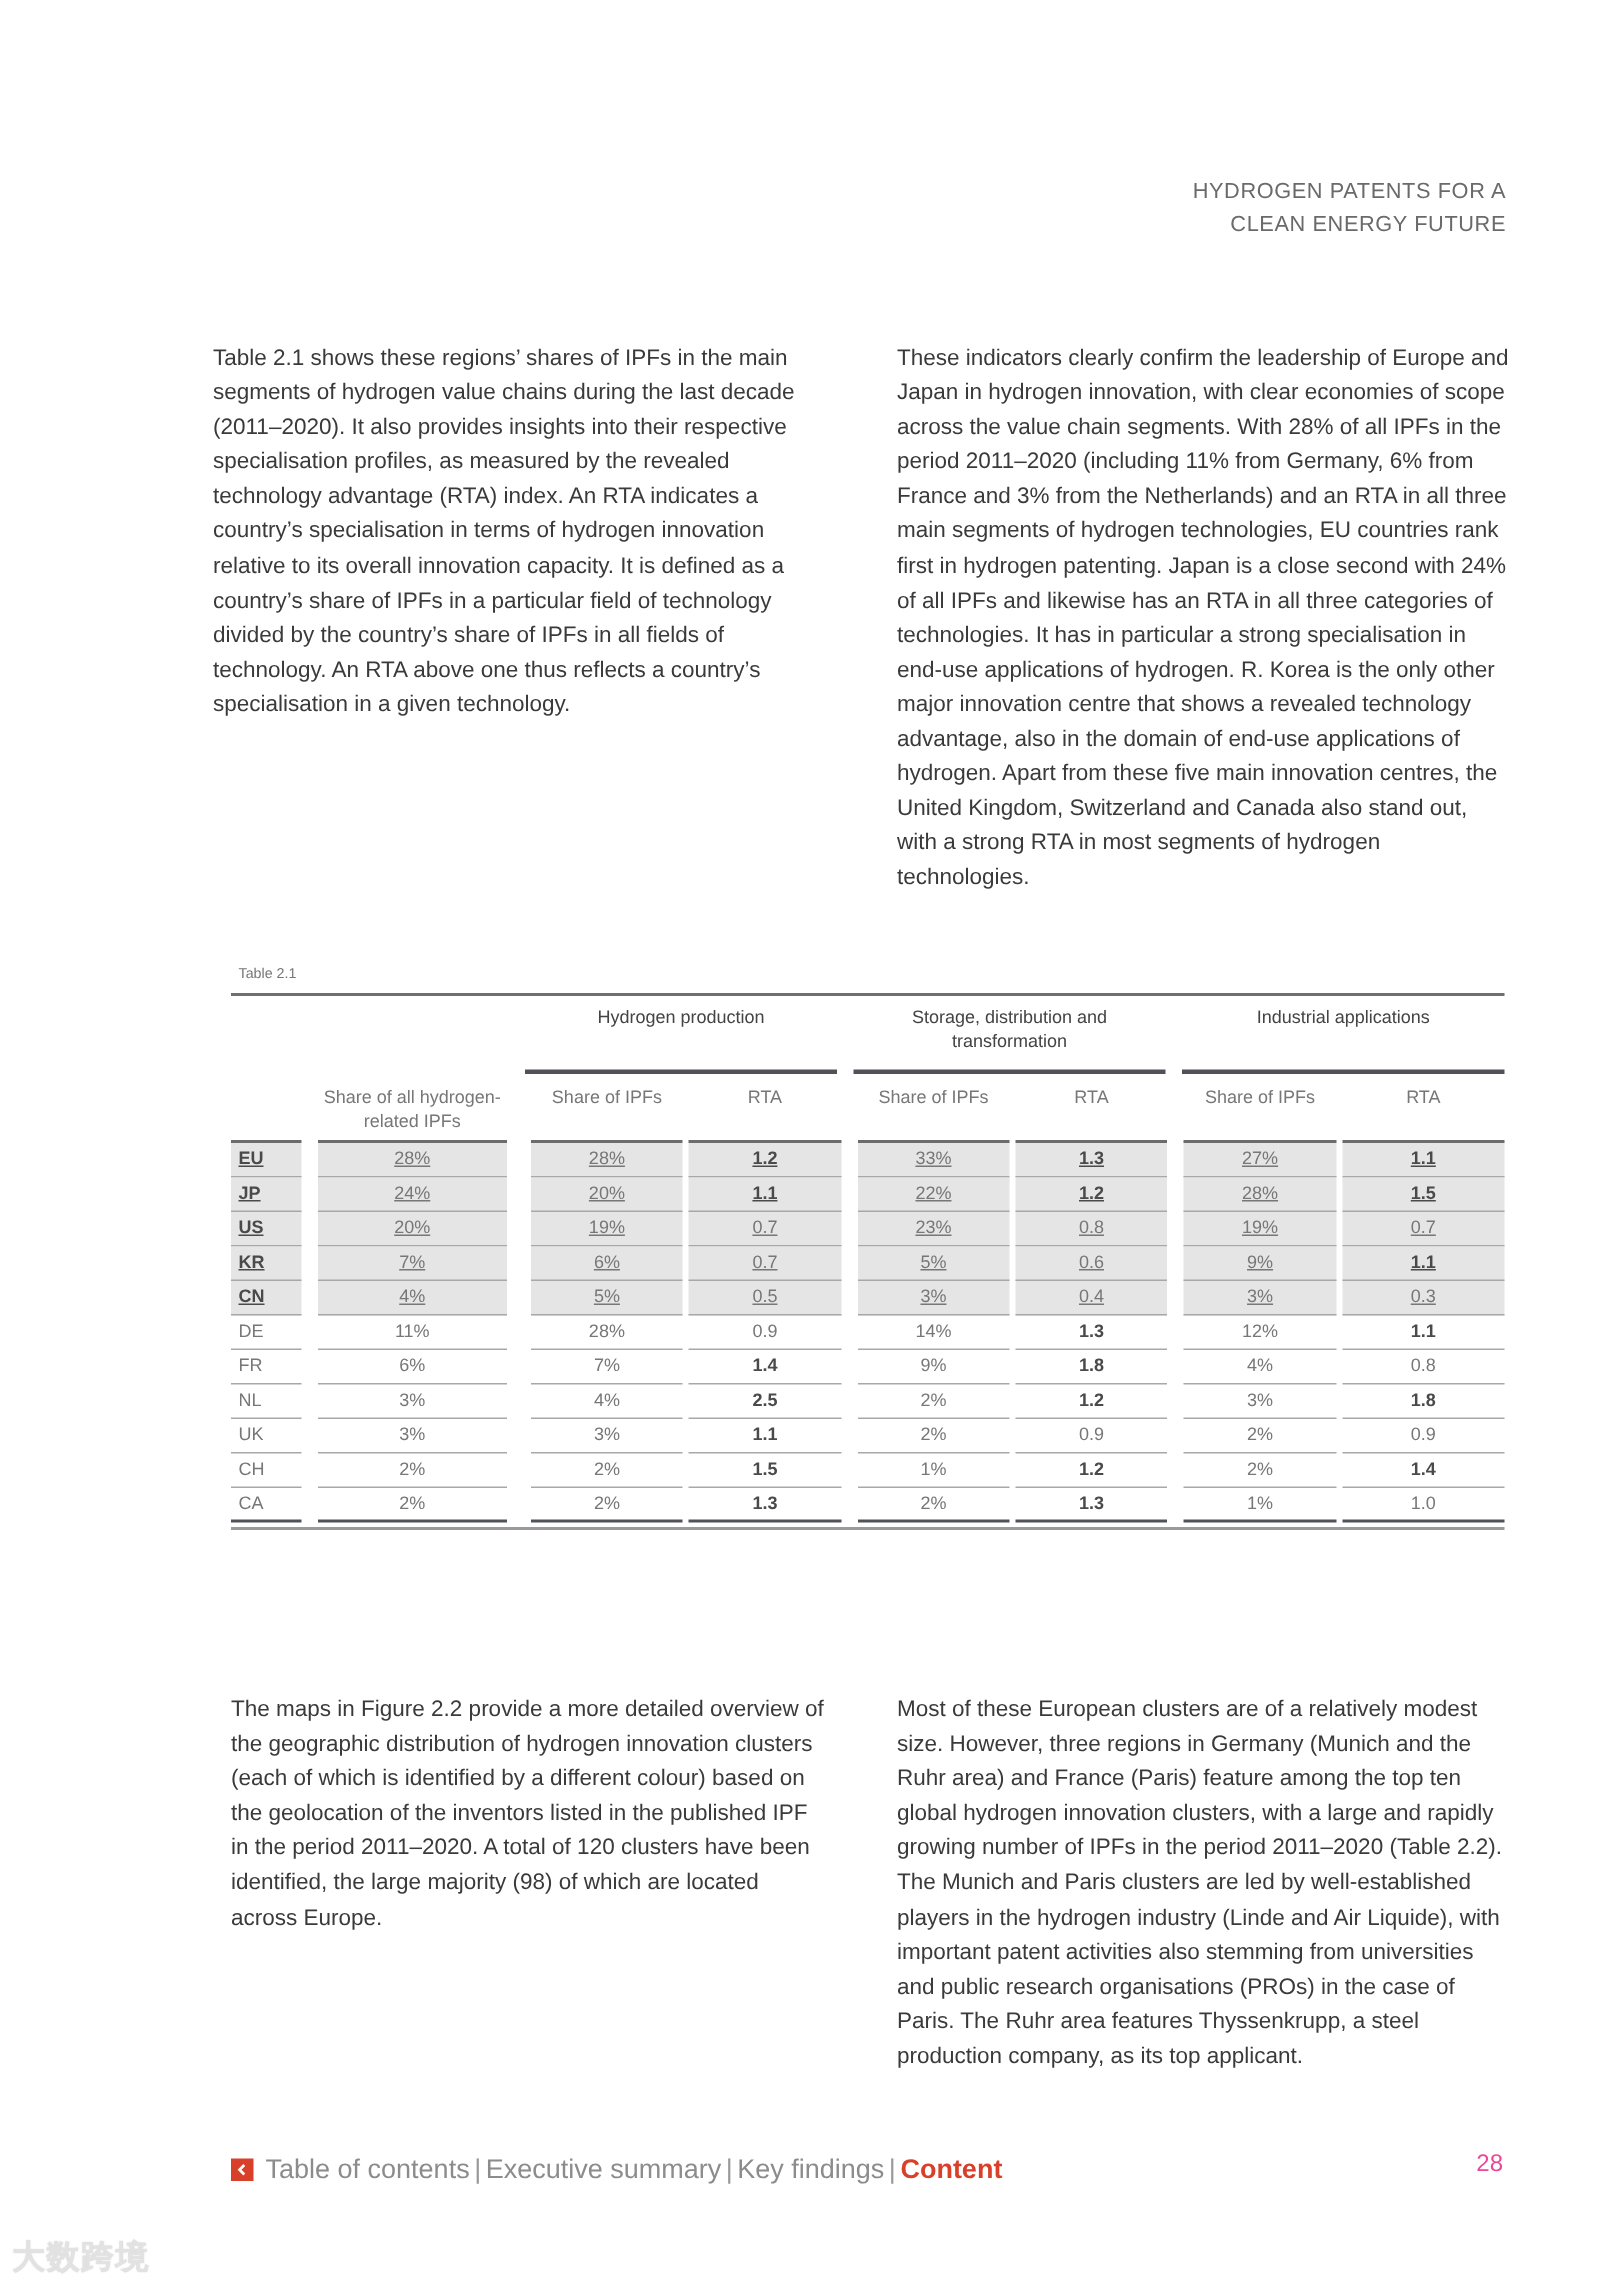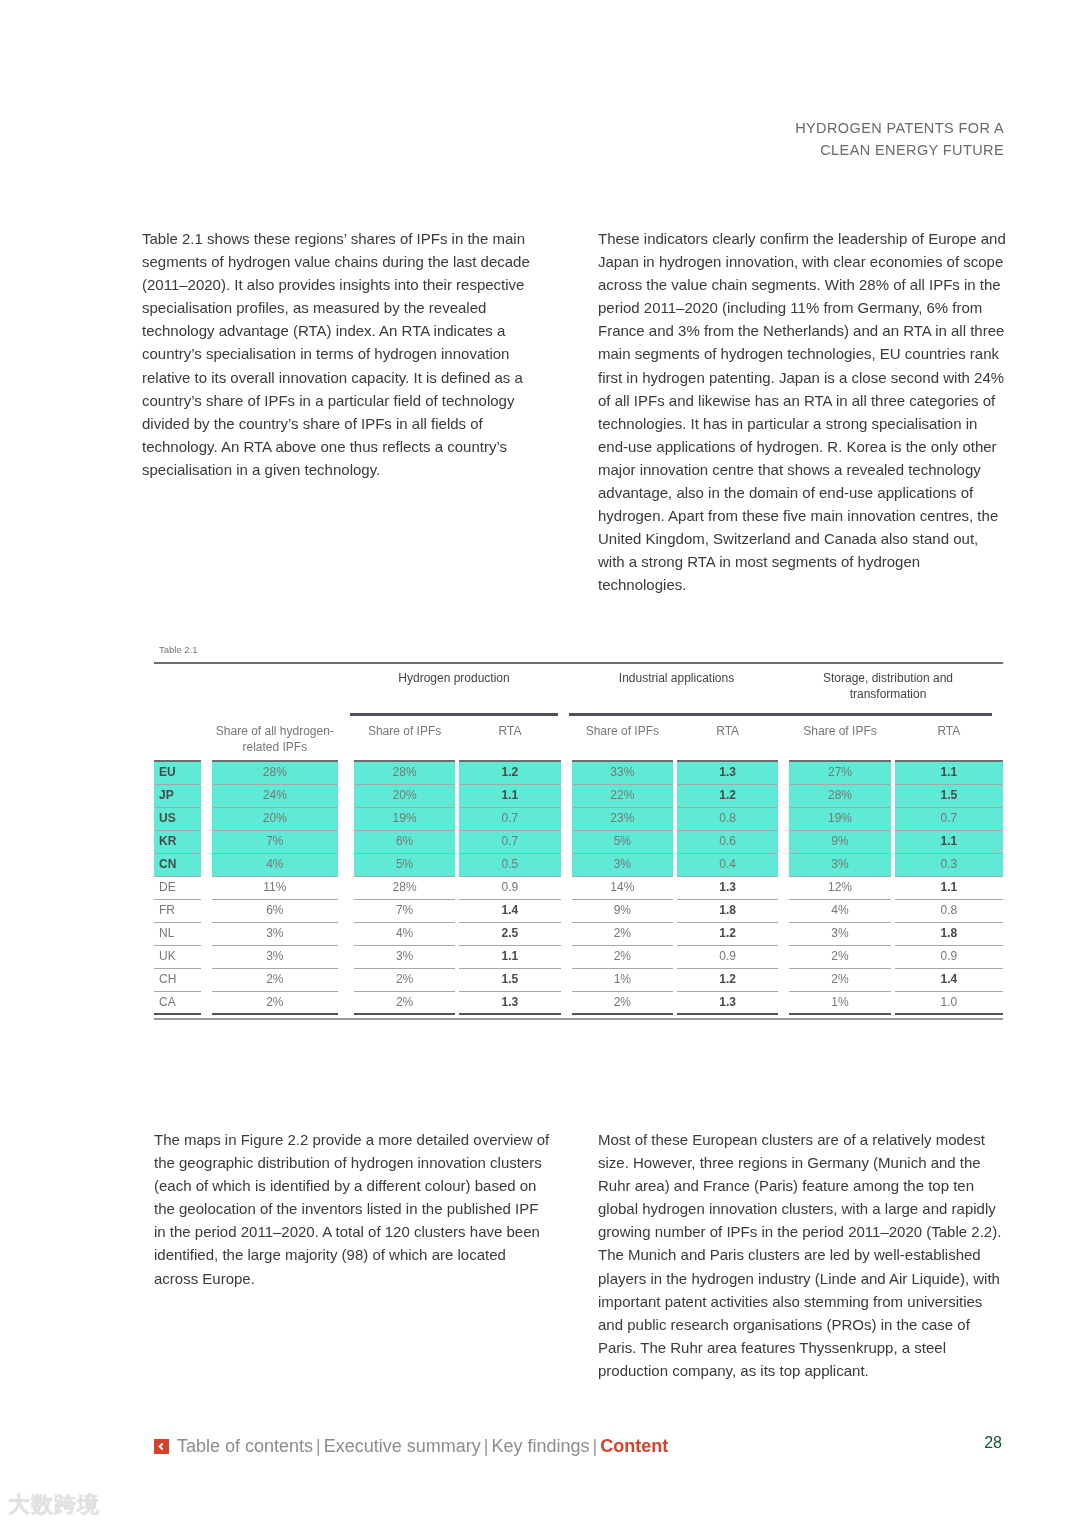--- a/index.html
+++ b/index.html
@@ -38,35 +38,35 @@
   .g2 { width: 208px; margin-right: 11px; }
   .g3 { width: 215px; }
 
   .sub-head { height: 46px; }
   .sub-head .cell { padding-top: 7px; line-height: 16px; color: #777; position: relative; height: 46px; }
   .sub-head .cell::after { content: ""; position: absolute; left: 0; right: 0; bottom: 0; height: 2px; background: #6c6c6c; }
 
   .data-row { height: 23px; }
   .data-row .cell { line-height: 21px; position: relative; height: 23px; }
   .data-row .cell::after { content: ""; position: absolute; left: 0; right: 0; bottom: 0; height: 1.5px; background: #a8a8a8; }
-  .data-row.shaded .cell { background: #5eead4; }
+  .data-row.shaded .cell { background: #e5e5e5; text-decoration: underline; }
   .data-row.shaded .c-reg { font-weight: bold; color: #4a4a4a; }
   .data-row.last .cell::after { background: #505358; height: 2px; }
   .bold { font-weight: bold; color: #4a4a4a !important; }
 
   .note { font-size: 9px; color: #666; padding-left: 5px; margin-top: 18px; height: 14px; line-height: 14px; }
   .note-rule { height: 1.5px; background: #9a9a9a; margin-top: 3px; }
 
   .footer-nav { position: absolute; left: 154px; top: 1436px; display: flex; align-items: center; font-size: 18px; color: #8c8c8c; }
   .back-btn { width: 15px; height: 15px; background: #d9402a; color: #fff; display: flex; align-items: center; justify-content: center; margin-right: 8px; }
   .back-btn svg { width: 9px; height: 9px; }
   .sep { margin: 0 3px; color: #999; }
   .nav-link { color: #8c8c8c; }
   .nav-current { color: #d9402a; font-weight: bold; }
-  .page-num { position: absolute; right: 78px; top: 1434px; font-size: 16px; color: #14532d; }
+  .page-num { position: absolute; right: 78px; top: 1434px; font-size: 16px; color: #ec4899; }
 
   .watermark { position: absolute; left: 8px; top: 1490px; font-size: 22px; color: #e2e2e2; font-weight: bold; letter-spacing: 1px; text-shadow: 0 0 1px #cfcfcf; }
 </style>
 </head>
 <body>
 
 <div class="running-head">
   <div>HYDROGEN PATENTS FOR A</div>
   <div>CLEAN ENERGY FUTURE</div>
 </div>
@@ -81,25 +81,25 @@
 <div class="table-block">
   <div class="tbl-label">Table 2.1</div>
   <div class="tbl-rule"></div>
 
   <div class="grid">
     <div class="grp-head">
       <div class="grp-spacer"></div>
       <div class="grp g1">
         <span>Hydrogen production</span><div class="bar"></div>
       </div>
+      <div class="grp g2">
+        <span style="display:inline-block;width:140px;">Storage, distribution and transformation</span><div class="bar"></div>
+      </div>
       <div class="grp g3">
         <span>Industrial applications</span><div class="bar"></div>
-      </div>
-      <div class="grp g2">
-        <span style="display:inline-block;width:140px;">Storage, distribution and transformation</span><div class="bar"></div>
       </div>
     </div>
 
     <div class="row sub-head">
       <div class="cell c-reg"></div>
       <div class="cell c-all">Share of all hydrogen-related IPFs</div>
       <div class="cell c-s">Share of IPFs</div>
       <div class="cell c-r">RTA</div>
       <div class="cell c-s">Share of IPFs</div>
       <div class="cell c-r">RTA</div>

